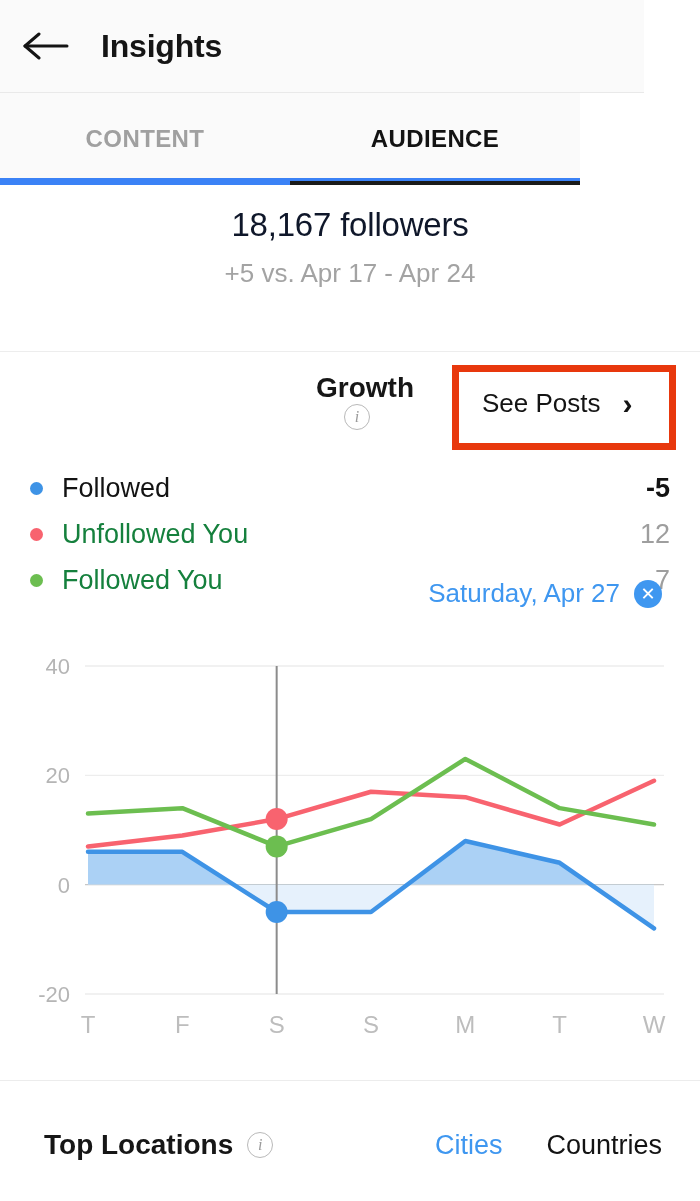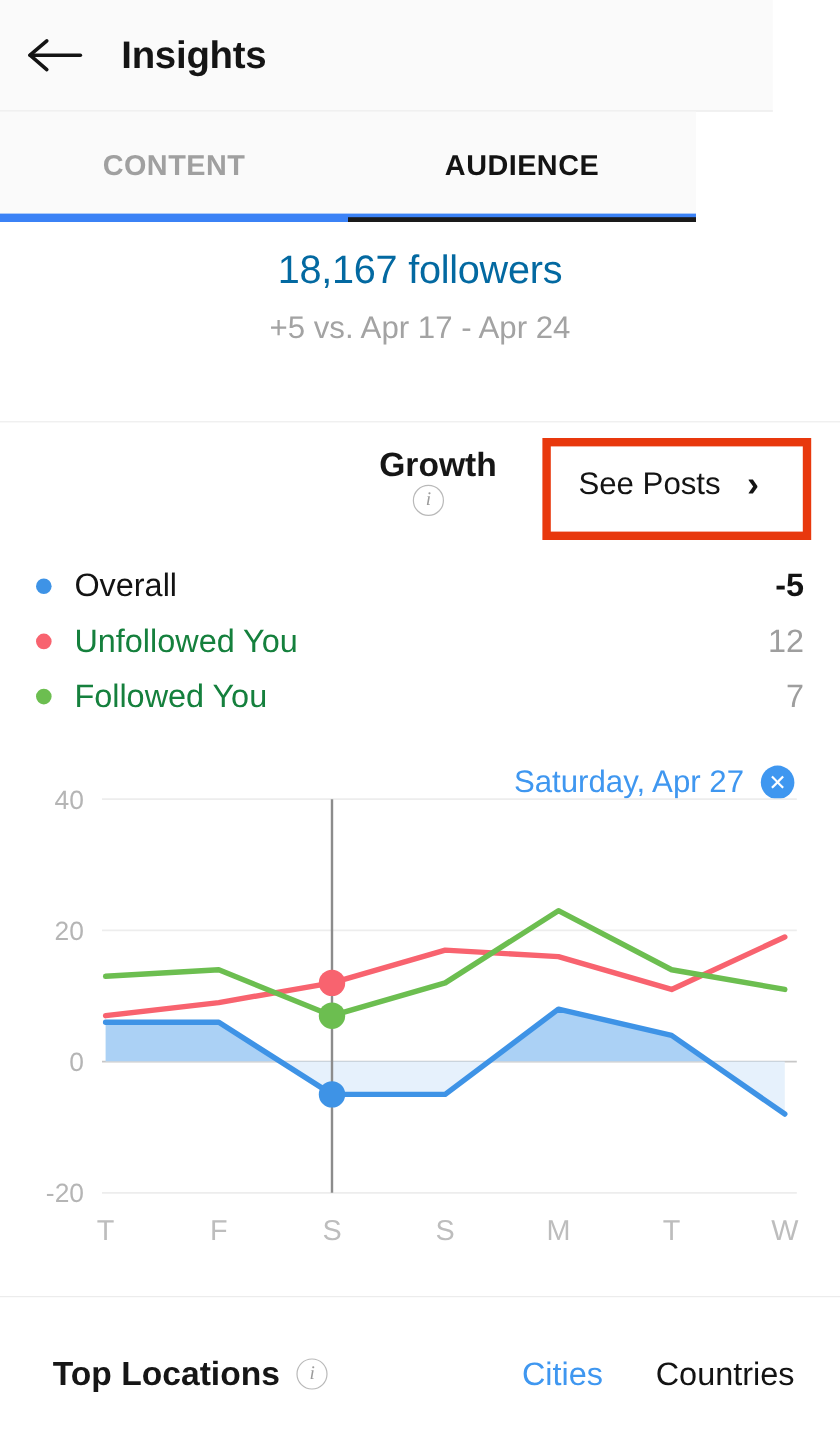--- a/index.html
+++ b/index.html
@@ -47,21 +47,21 @@
     height: 4px; background: #1a1a1a;
   }
 
   
   .summary {
     position: absolute; left: 0; top: 186px; width: 700px; height: 166px;
     background: #fff; text-align: center;
     border-bottom: 1px solid #ededed;
   }
   .followers-count {
-    font-size: 33px; font-weight: normal; color: #0369a1;
+    font-size: 33px; font-weight: normal; color: #0f172a;
     padding-top: 20px; letter-spacing: -0.2px;
   }
   .followers-delta {
     font-size: 26px; color: #a3a3a3; padding-top: 14px;
   }
 
   
   .growth-head {
     position: absolute; left: 0; top: 372px; width: 700px; height: 72px;
     display: flex; align-items: center; flex-direction: column;
@@ -98,21 +98,21 @@
   .dot { width: 13px; height: 13px; border-radius: 50%; flex: 0 0 13px; }
   .legend-label { margin-left: 19px; font-size: 27px; }
   .legend-row.primary .legend-label { color: #131313; }
   .legend-row.secondary .legend-label { color: #15803d; }
   .legend-value { margin-left: auto; font-size: 27px; }
   .legend-row.primary .legend-value { color: #131313; font-weight: bold; }
   .legend-row.secondary .legend-value { color: #9e9e9e; }
 
   
   .date-chip {
-    position: absolute; right: 38px; top: 636px;
+    position: absolute; right: 38px; top: 578px;
     display: flex; align-items: center; gap: 14px;
     font-size: 26px; color: #3f97f0; cursor: pointer;
   }
   .chip-close {
     width: 28px; height: 28px; border-radius: 50%;
     background: #3f97f0; color: #fff;
     display: flex; align-items: center; justify-content: center;
     font-size: 18px; line-height: 1;
   }
 
@@ -172,21 +172,21 @@
   </div>
   <div class="see-posts">
     <span>See Posts</span>
     <span class="chev">›</span>
   </div>
   <div class="highlight-box"></div>
 
   <div class="legend">
     <div class="legend-row primary">
       <span class="dot" style="background:#3e93e6"></span>
-      <span class="legend-label">Overall</span>
+      <span class="legend-label">Followed</span>
       <span class="legend-value">-5</span>
     </div>
     <div class="legend-row secondary">
       <span class="dot" style="background:#f8636f"></span>
       <span class="legend-label">Unfollowed You</span>
       <span class="legend-value">12</span>
     </div>
     <div class="legend-row secondary">
       <span class="dot" style="background:#6cbe50"></span>
       <span class="legend-label">Followed You</span>

